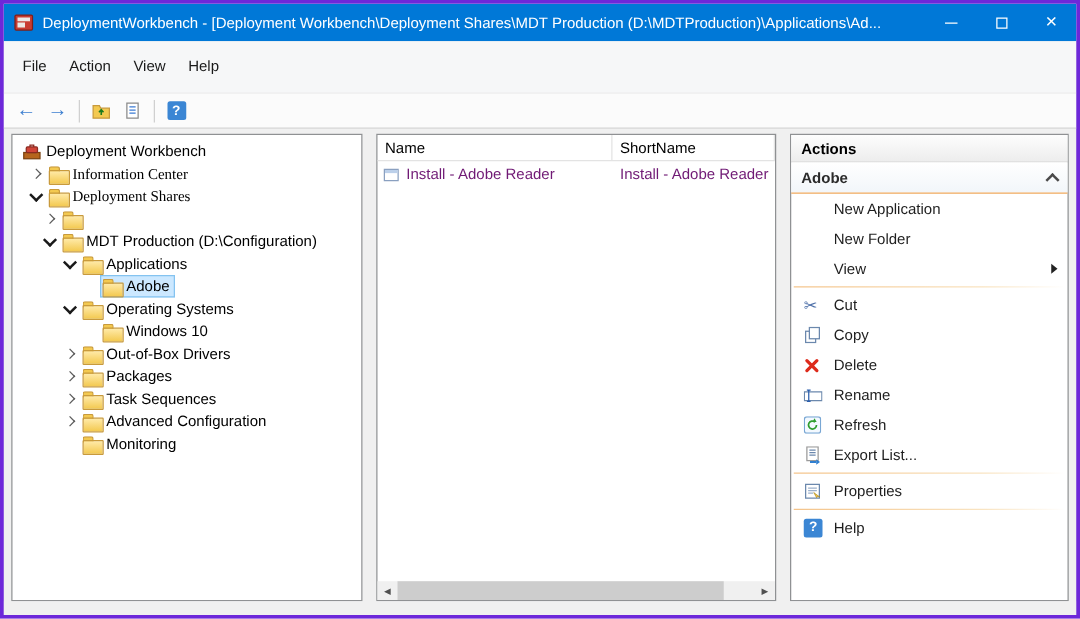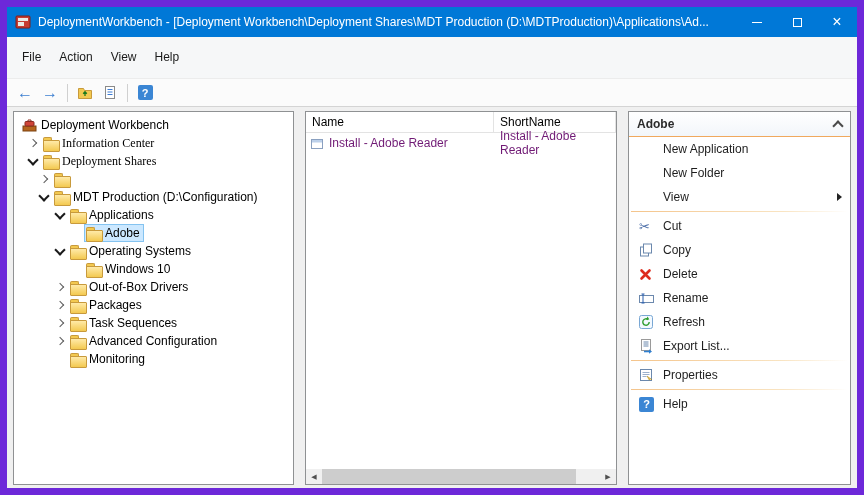--- a/index.html
+++ b/index.html
@@ -1,17 +1,17 @@
 <!DOCTYPE html>
 <html><head>
 <meta charset="utf-8">
 <style>
   * { box-sizing: border-box; margin: 0; padding: 0; }
   body { width: 864px; height: 495px; font-family: "Liberation Sans", sans-serif; background: #fff; }
-  .window { width: 864px; height: 495px; border: 7px solid #6d28d9; background: #f0f0f0; display: flex; flex-direction: column; overflow: hidden; }
+  .window { width: 864px; height: 495px; border: 3px solid #6d28d9; background: #f0f0f0; display: flex; flex-direction: column; overflow: hidden; }
 
   
   .titlebar { flex: 0 0 30px; background: #0078d7; color: #fff; display: flex; align-items: center; font-size: 12px; }
   .titlebar .appicon { margin: 0 7px 0 8px; display: flex; }
   .title-text { flex: 1; white-space: nowrap; overflow: hidden; }
   .win-btns { display: flex; height: 30px; }
   .win-btn { width: 40px; display: flex; align-items: center; justify-content: center; }
   .glyph-min { width: 10px; height: 1px; background: #fff; }
   .glyph-max { width: 9px; height: 9px; border: 1px solid #fff; }
   .glyph-close { color: #fff; font-size: 16px; line-height: 16px; }
@@ -263,20 +263,21 @@
       </div>
       <div class="hscroll">
         <span class="harrow">◀</span>
         <span class="hthumb"></span>
         <span class="htrack-rest"></span>
         <span class="harrow">▶</span>
       </div>
     </div>
 
     <div class="pane actions-pane">
+      <div class="actions-title">Actions</div>
       <div class="section-header">
         <span>Adobe</span>
         <span class="section-spacer"></span>
         <span class="chev-up"></span>
       </div>
 
       <div class="action-item">
         <span class="ai-icon"></span>
         <span>New Application</span>
       </div>

